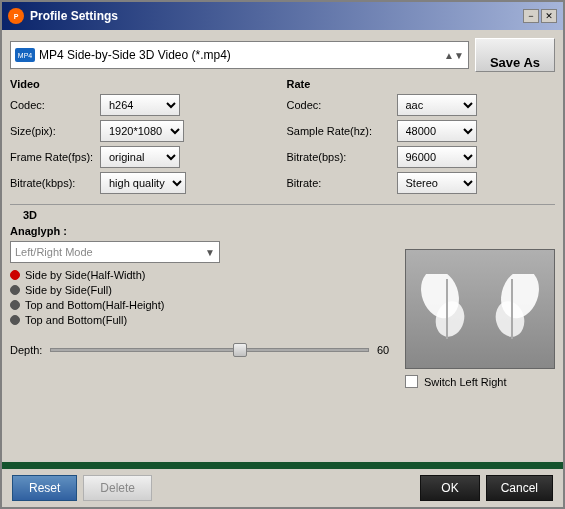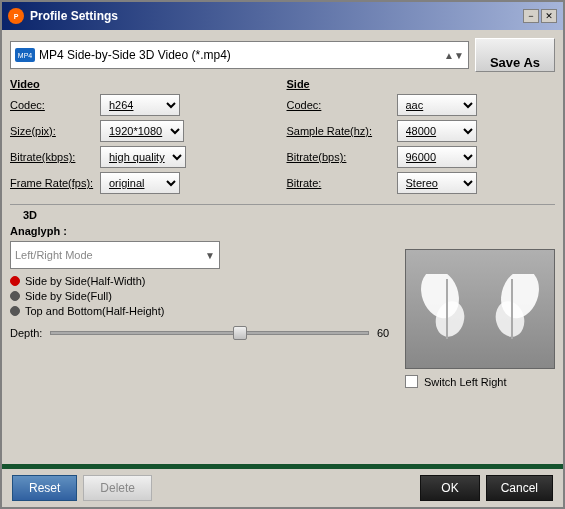--- a/index.html
+++ b/index.html
@@ -123,21 +123,20 @@
       cursor: pointer;
       height: 28px;
       white-space: nowrap;
     }
     .panels-row {
       display: flex;
       gap: 8px;
     }
     .panel {
       flex: 1;
-      text-decoration: underline;
     }
     .panel-title {
       font-size: 11px;
       font-weight: bold;
       margin-bottom: 4px;
       color: #000;
     }
     .field-row {
       display: flex;
       align-items: center;
@@ -185,21 +184,21 @@
       font-weight: bold;
       margin-right: 20px;
     }
     .anaglyph-select-wrap {
       display: flex;
       align-items: center;
       background: white;
       border: 1px solid #808080;
       padding: 2px 4px;
       min-width: 200px;
-      height: 28px;
+      height: 22px;
     }
     .anaglyph-select-text {
       flex: 1;
       font-size: 11px;
       color: #888;
     }
     .anaglyph-arrow {
       font-size: 10px;
       color: #555;
     }
@@ -230,21 +229,21 @@
       border-color: #cc0000;
     }
     .radio-dot.unchecked {
       background: #555;
       border-color: #555;
     }
     .depth-row {
       display: flex;
       align-items: center;
       gap: 8px;
-      margin-top: 10px;
+      margin-top: 18px;
     }
     .depth-label {
       font-size: 11px;
     }
     .depth-slider {
       flex: 1;
       height: 4px;
       appearance: none;
       background: linear-gradient(to right, #aaa 0%, #aaa 100%);
       border: 1px solid #888;
@@ -288,21 +287,21 @@
       display: flex;
       align-items: center;
       justify-content: center;
       flex-shrink: 0;
     }
     .switch-label {
       font-size: 11px;
     }
     .bottom-bar {
       background: #d4d0c8;
-      border-top: 5px solid #14532d;
+      border-top: 7px solid #14532d;
       padding: 6px 10px;
       display: flex;
       justify-content: space-between;
       align-items: center;
       flex-shrink: 0;
     }
     .bottom-left {
       display: flex;
       gap: 6px;
     }
@@ -397,35 +396,35 @@
             <option>h264</option>
           </select>
         </div>
         <div class="field-row">
           <span class="field-label">Size(pix):</span>
           <select class="field-select field-select-sm">
             <option>1920*1080</option>
           </select>
         </div>
         <div class="field-row">
+          <span class="field-label">Frame Rate(fps):</span>
+          <select class="field-select field-select-sm">
+            <option>original</option>
+          </select>
+        </div>
+        <div class="field-row">
           <span class="field-label">Bitrate(kbps):</span>
           <select class="field-select field-select-sm">
             <option>high quality</option>
           </select>
         </div>
-        <div class="field-row">
-          <span class="field-label">Frame Rate(fps):</span>
-          <select class="field-select field-select-sm">
-            <option>original</option>
-          </select>
-        </div>
       </div>
 
       <div class="panel">
-        <div class="panel-title">Side</div>
+        <div class="panel-title">Rate</div>
         <div class="field-row">
           <span class="field-label field-label-audio">Codec:</span>
           <select class="field-select field-select-sm">
             <option>aac</option>
           </select>
         </div>
         <div class="field-row">
           <span class="field-label field-label-audio">Sample Rate(hz):</span>
           <select class="field-select field-select-sm">
             <option>48000</option>
@@ -464,20 +463,24 @@
               <span>Side by Side(Half-Width)</span>
             </div>
             <div class="radio-item">
               <div class="radio-dot unchecked"></div>
               <span>Side by Side(Full)</span>
             </div>
             <div class="radio-item">
               <div class="radio-dot unchecked"></div>
               <span>Top and Bottom(Half-Height)</span>
             </div>
+            <div class="radio-item">
+              <div class="radio-dot unchecked"></div>
+              <span>Top and Bottom(Full)</span>
+            </div>
           </div>
           <div class="depth-row">
             <span class="depth-label">Depth:</span>
             <input type="range" class="depth-slider" min="0" max="100" value="60" style="">
             <span class="depth-value">60</span>
           </div>
         </div>
         <div class="section-3d-right">
           <div class="preview-box">
             <svg width="55" height="70" viewBox="0 0 55 70">

